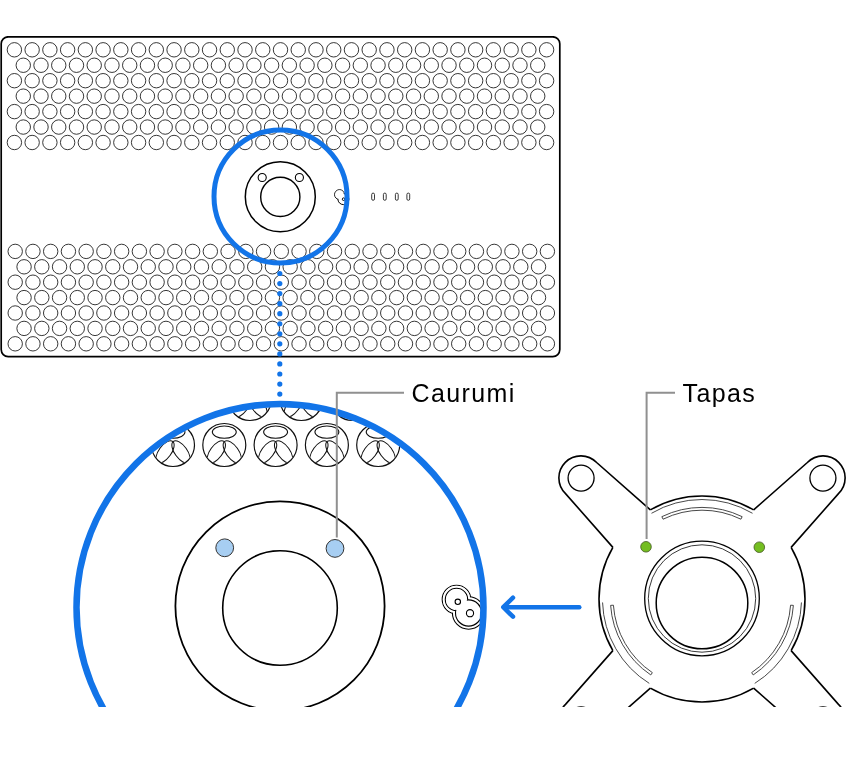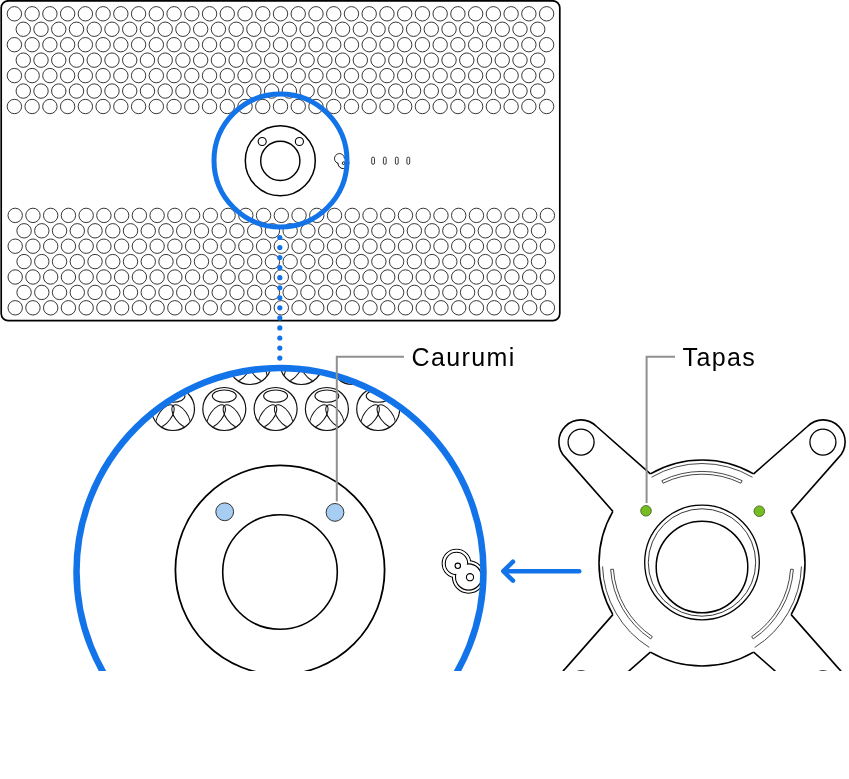--- a/index.html
+++ b/index.html
@@ -3,20 +3,21 @@
 <meta charset="utf-8">
 <style>
   html, body { margin: 0; padding: 0; background: #fff; }
   .stage {
     position: relative;
     width: 849px;
     height: 671px;
     background: #fff;
     font-family: "Liberation Sans", sans-serif;
     overflow: hidden;
+    margin-top: 36px;
   }
   svg { display: block; }
   text.callout {
     font-family: "Liberation Sans", sans-serif;
     font-size: 25px;
     letter-spacing: 1.4px;
     fill: #000;
   }
 </style>
 </head>

